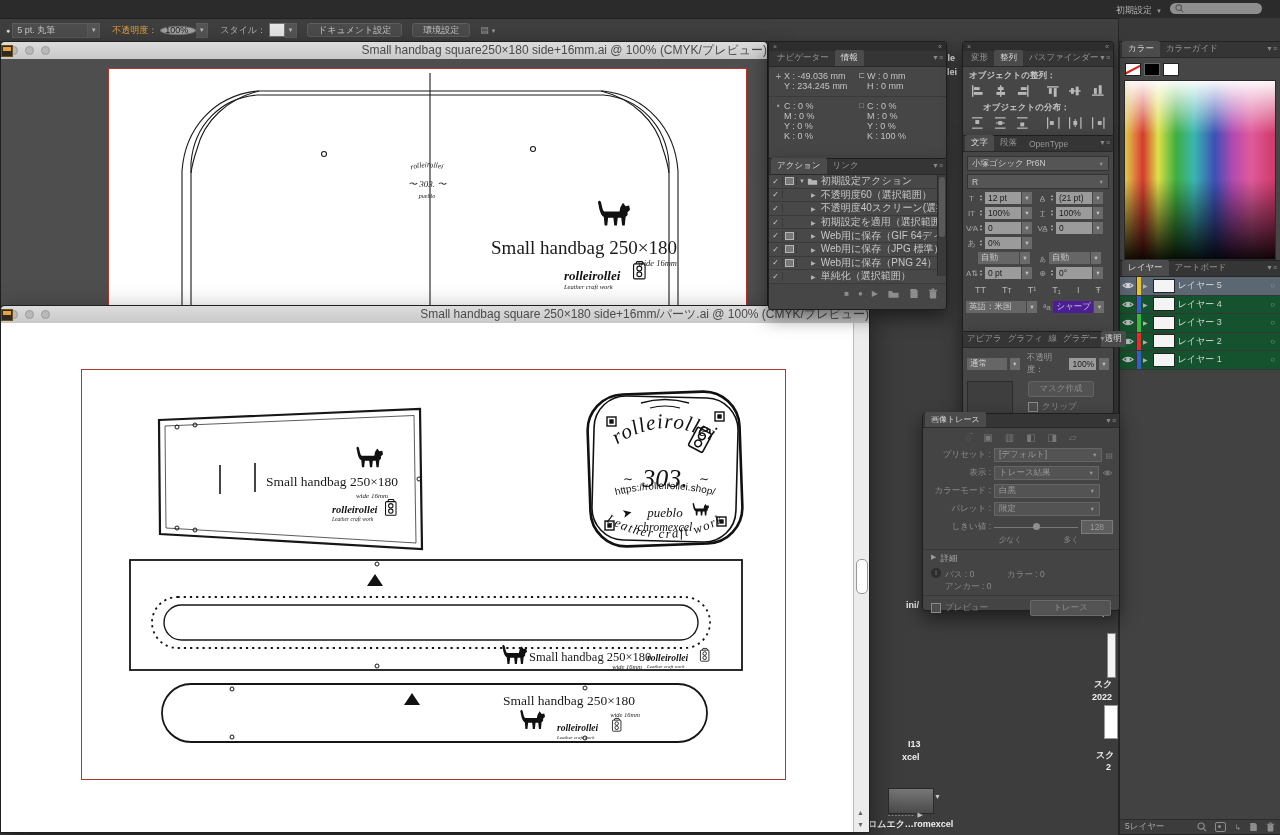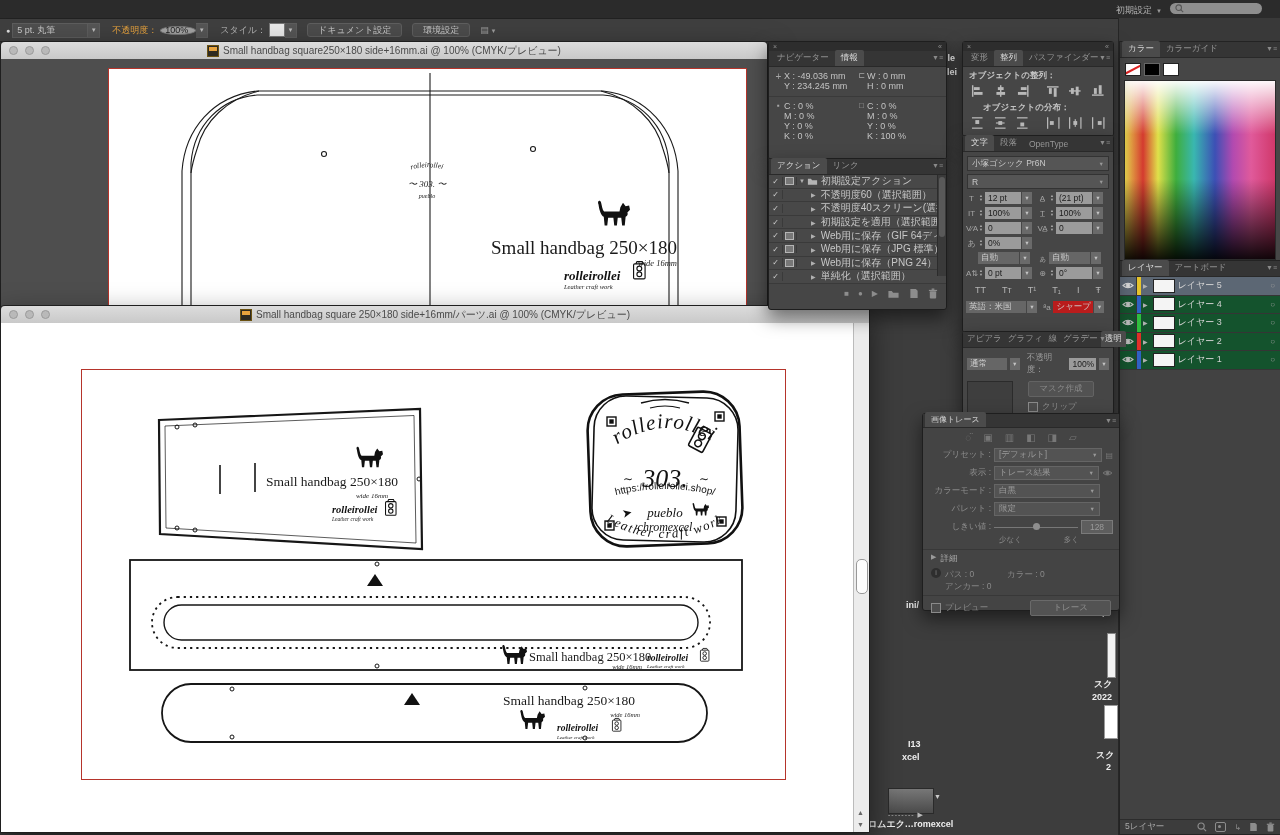--- a/index.html
+++ b/index.html
@@ -14,21 +14,21 @@
   .tb-label.orange{color:#e8a33d}
   .tb-fld{height:13px;display:inline-flex;align-items:center;font-size:9px;padding:0 4px;background:#4e4e4e;border:1px solid #5d5d5d;color:#c9c9c9}
   .tb-fld.light{background:#a3a3a3;color:#222;border:1px solid #777}
   .tb-dd{width:11px;height:13px;background:#555;border:1px solid #5d5d5d;border-left:none;color:#bbb;font-size:6px;display:inline-flex;align-items:center;justify-content:center}
   .tb-btn{height:14px;padding:0 10px;background:#4c4c4c;border:1px solid #5e5e5e;border-radius:3px;color:#c9c9c9;font-size:9px;display:inline-flex;align-items:center;margin-left:10px}
   #searchbox{display:flex;align-items:center;gap:3px;width:82px;height:11px;background:#8e8e8e;border-radius:6px;padding:0 5px;color:#444;font-size:8px}
 
   
   .win{position:absolute;background:#4e4e4e;border:1px solid #1f1f1f;border-radius:4px 4px 0 0;box-shadow:0 10px 28px rgba(0,0,0,.5)}
   .titlebar{height:17px;background:linear-gradient(#dcdcdc,#c9c9c9);border-bottom:1px solid #9a9a9a;border-radius:4px 4px 0 0;
-    display:flex;align-items:center;justify-content:center;position:relative;font-size:10px;color:#4a4a4a}
+    display:flex;align-items:center;justify-content:space-between;position:relative;font-size:12px;color:#4a4a4a}
   .lights{position:absolute;left:8px;top:4px;display:flex;gap:7px}
   .light{width:9px;height:9px;border-radius:50%;background:#b9b9b9;border:1px solid #9b9b9b;box-sizing:border-box}
   .ai-ico{width:10px;height:10px;background:#2e2a20;border:1px solid #6b5212;display:inline-block;margin-right:4px;position:relative}
   .ai-ico::after{content:"";position:absolute;left:1px;top:1px;right:1px;height:4px;background:#e8a33d}
   .artboard{position:absolute;background:#fff;border:1px solid #b5342b}
 
   
   .panel{position:absolute;background:#464646;border:1px solid #1e1e1e;border-radius:3px;box-shadow:0 8px 18px rgba(0,0,0,.5)}
   .pstrip{height:9px;background:#2d2d2d;display:flex;align-items:center;justify-content:space-between;padding:0 4px;color:#8f8f8f;font-size:7px;line-height:7px}
   .ptabs{display:flex;align-items:flex-end;background:#353535;height:15px;border-bottom:1px solid #292929;padding-left:2px;position:relative}
@@ -647,21 +647,21 @@
       <span>I</span>
       <span>Ŧ</span>
     </div>
     <div class="crow" style="margin-top:6px">
       <div class="half" style="width:76px">
         <span class="fld" style="width:60px;background:#666;color:#ccc">英語：米国</span>
           <span class="dd">▼</span>
       </div>
       <div class="half">
         <span class="cicon">ªa</span>
-        <span class="fld" style="width:40px;background:#b91c1c;color:#ccc">シャープ</span>
+        <span class="fld" style="width:40px;background:#4c1d95;color:#ccc">シャープ</span>
           <span class="dd">▼</span>
       </div>
     </div>
   </div>
 
   <div class="panel" style="left:962px;top:331px;width:150px;height:82px;z-index:5">
     <div class="ptabs" style="padding-left:1px">
       <span class="tab" style="padding:2px 3px">アピアラ</span>
       <span class="tab" style="padding:2px 3px">グラフィ</span>
       <span class="tab" style="padding:2px 3px">線</span>

